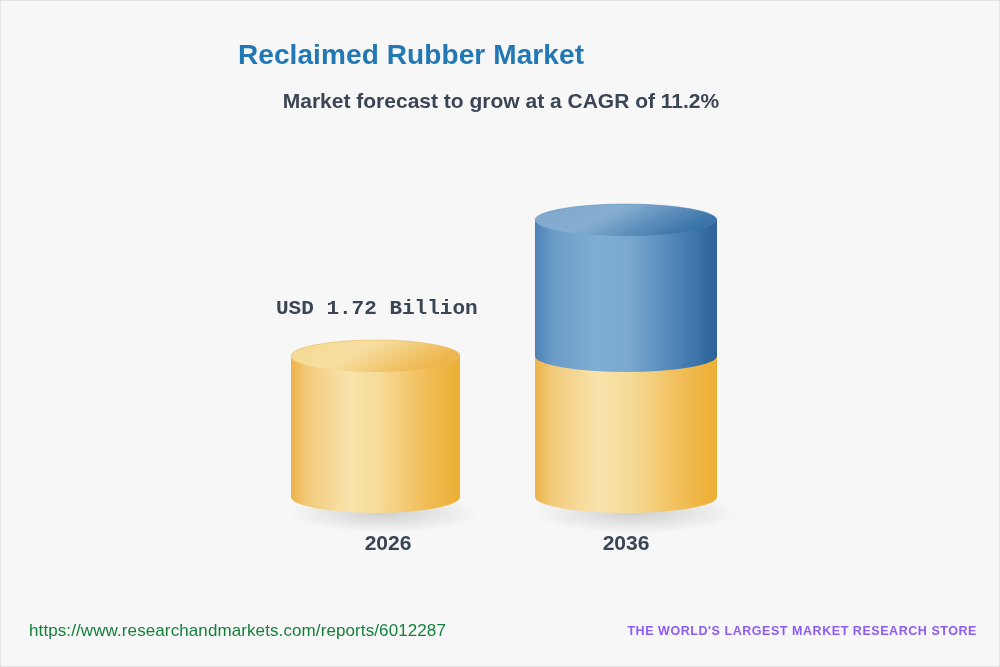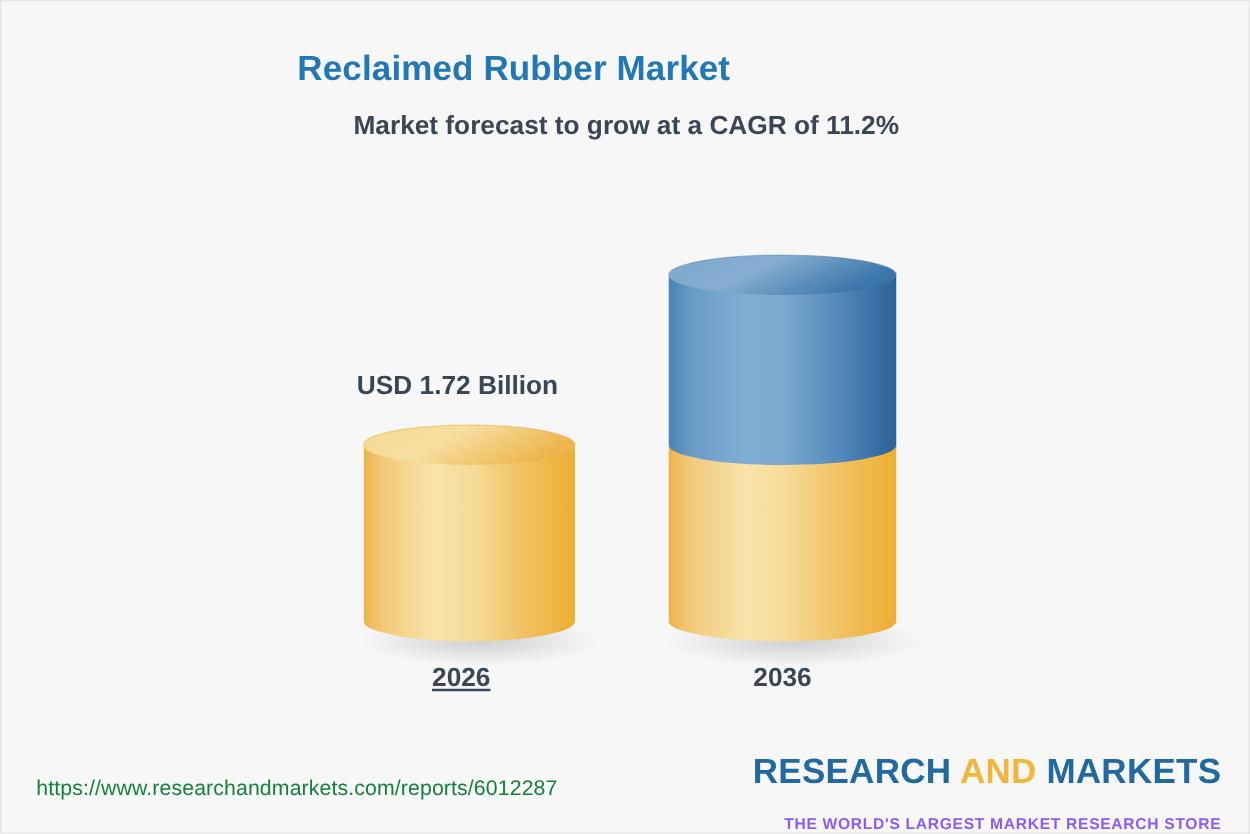--- a/index.html
+++ b/index.html
@@ -62,23 +62,23 @@
   }
   .cat-label {
     position: absolute;
     font-size: 21px;
     font-weight: bold;
     color: #3b4654;
     text-align: center;
     white-space: nowrap;
   }
 
-  #label-v0 { left: 265px; top: 296px; width: 200px; }
+  #label-v0 { left: 275px; top: 296px; width: 200px; font-family: Liberation Mono, monospace; }
   #label-v1 { left: 525px; top: 164px; width: 200px; }
-  #label-c0 { left: 268px; top: 530px; width: 200px; text-decoration: underline; }
+  #label-c0 { left: 287px; top: 530px; width: 200px; }
   #label-c1 { left: 525px; top: 530px; width: 200px; }
 
   .cyl-svg {
     position: absolute;
     left: 0;
     top: 0;
   }
 
   
   .footer-url {
@@ -188,17 +188,16 @@
 
     <div class="value-label" id="label-v0">USD 1.72 Billion</div>
 
     <div class="cat-label" id="label-c0">2026</div>
     <div class="cat-label" id="label-c1">2036</div>
   </div>
 
   <div class="footer-url">https://www.researchandmarkets.com/reports/6012287</div>
 
   <div class="logo">
-    <div class="logo-main"><span>RESEARCH </span><span class="and">AND</span><span> MARKETS</span></div>
     <div class="logo-tag">THE WORLD'S LARGEST MARKET RESEARCH STORE</div>
   </div>
 
 </div>
 
 </body></html>

